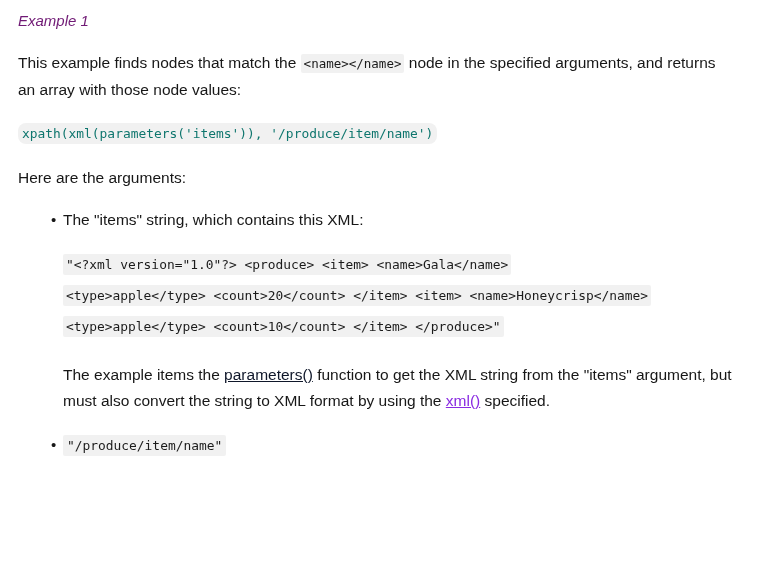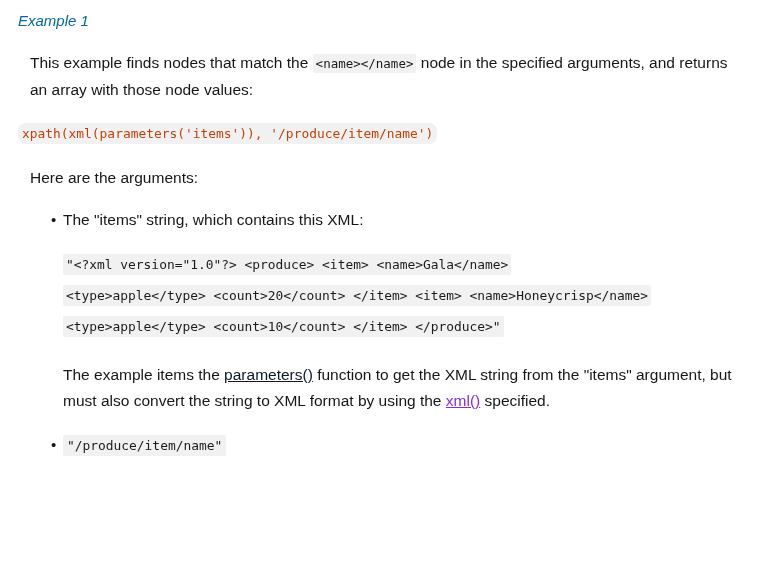--- a/index.html
+++ b/index.html
@@ -20,29 +20,29 @@
     box-sizing: border-box;
     width: 759px;
     padding: 6px 22px 0 18px;
   }
 
   .section-heading {
     font-style: italic;
     font-weight: 400;
     font-size: 15px;
     line-height: 22px;
-    color: #0369a1;
+    color: #701a75;
     margin: 4px 0 0 0;
   }
 
   .para {
     font-size: 15.5px;
     line-height: 26px;
     color: #171717;
-    margin: 18px 0 0 12px;
+    margin: 18px 0 0 0;
     max-width: 722px;
   }
 
   .para.tight {
     margin-top: 20px;
   }
 
   
   code.inline {
     font-family: "DejaVu Sans Mono", "Liberation Mono", monospace;
@@ -56,21 +56,21 @@
 
   
   .codeblock {
     margin: 18px 0 0 0;
   }
   .codeblock code {
     font-family: "DejaVu Sans Mono", "Liberation Mono", monospace;
     font-size: 12.9px;
     line-height: 26px;
     background: #f1f1f1;
-    color: #c2410c;
+    color: #0f766e;
     padding: 3px 4px;
     border-radius: 8px;
     white-space: pre;
     box-decoration-break: clone;
     -webkit-box-decoration-break: clone;
   }
 
   ul.bullets {
     margin: 16px 0 0 0;
     padding: 0 0 0 45px;

